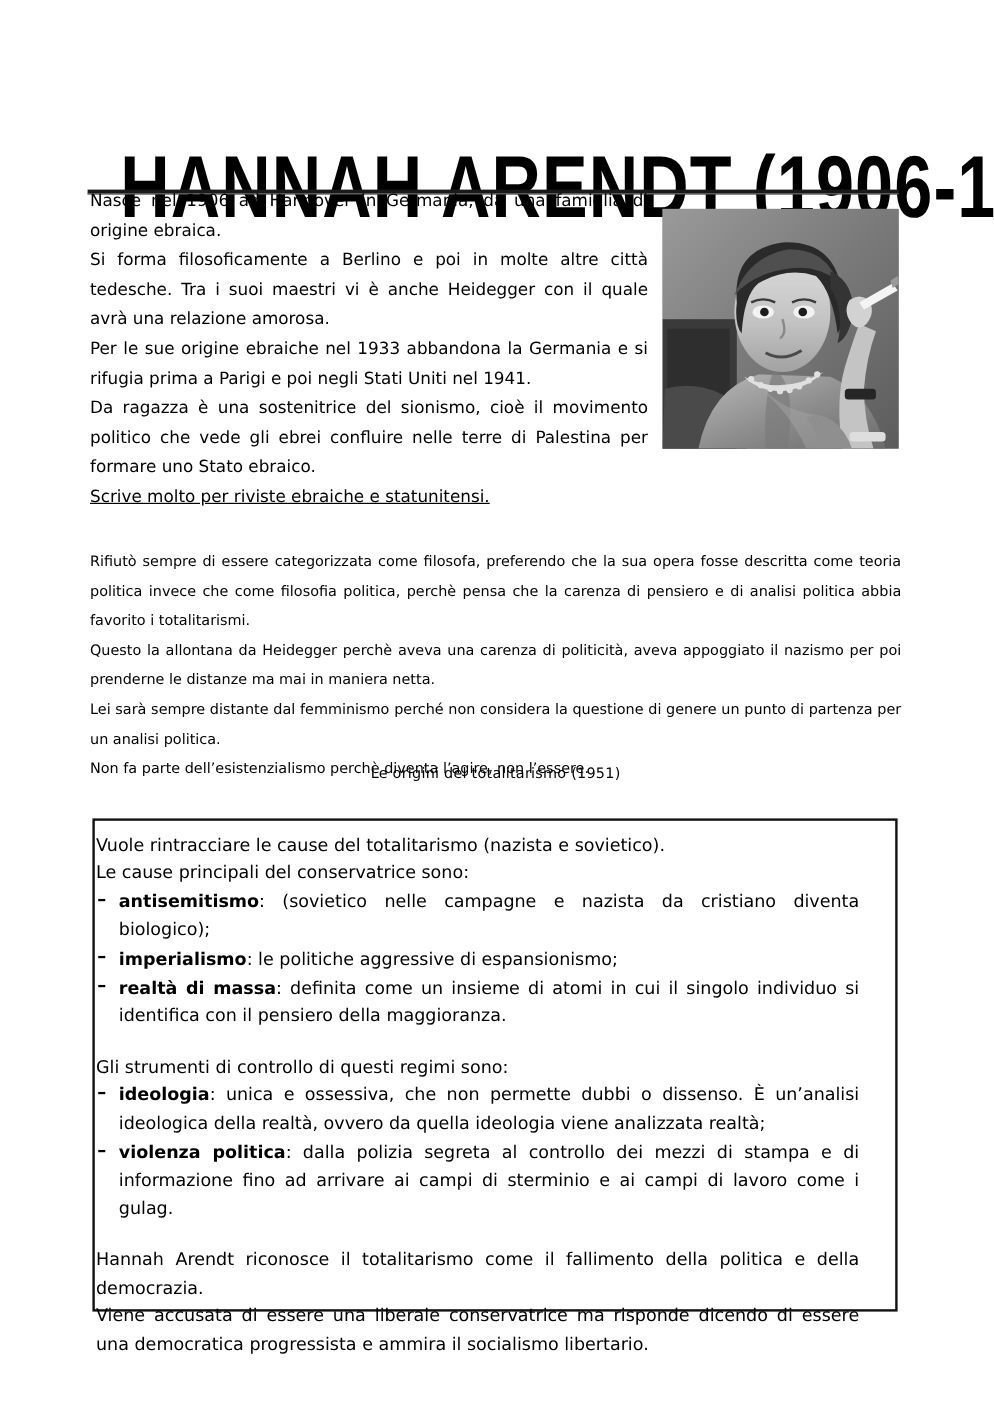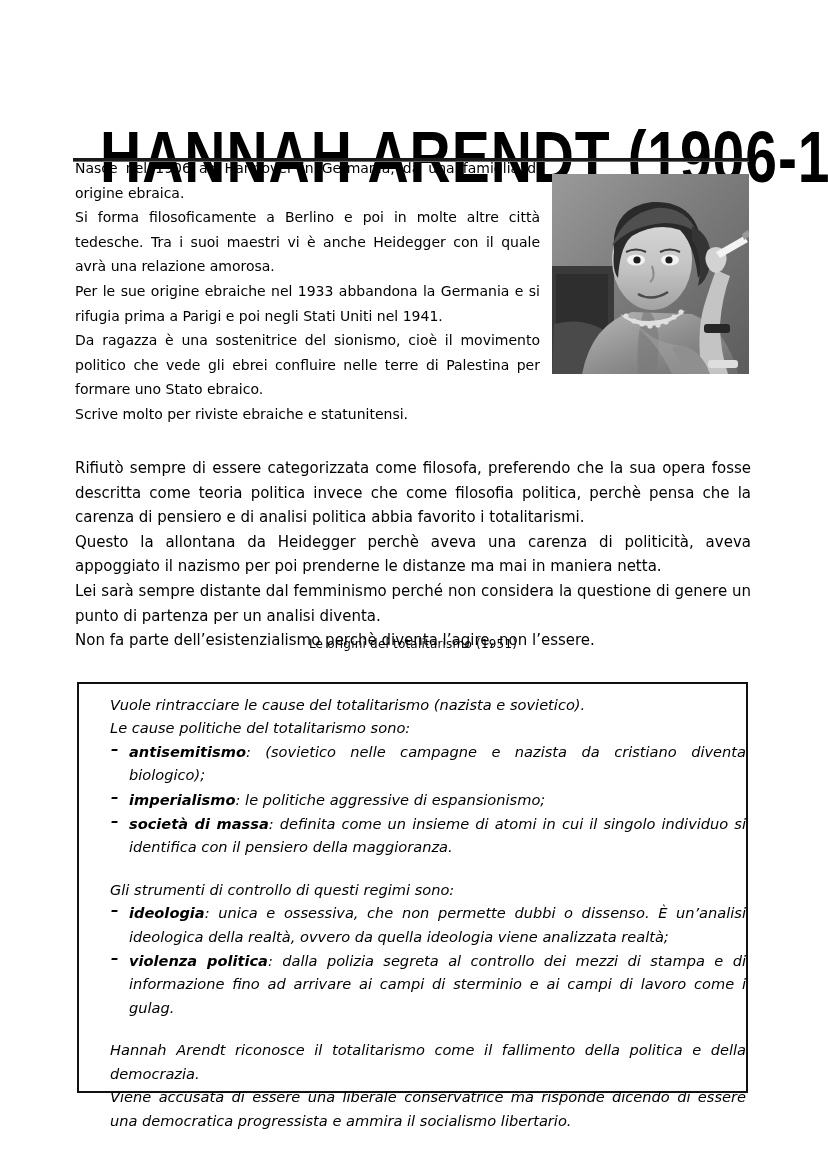--- a/index.html
+++ b/index.html
@@ -68,29 +68,29 @@
     left: 75px;
     top: 156px;
     width: 465px;
     font-size: 14px;
     line-height: 24.6px;
     text-align: justify;
     text-justify: inter-word;
   }
   .intro p { margin: 0; }
   .intro p.j { text-align: justify; }
-  .intro p.last-line { text-align: left; }
+  .intro p.last-line { text-align: left; text-decoration: underline; }
 
   
   .block2 {
     position: absolute;
     left: 75px;
     top: 456px;
     width: 676px;
-    font-size: 15px;
+    font-size: 12px;
     line-height: 24.6px;
     text-align: justify;
   }
   .block2 p { margin: 0; }
 
   
   .section-heading {
     position: absolute;
     left: 75px;
     top: 637px;
@@ -107,27 +107,26 @@
     left: 77px;
     top: 682px;
     width: 671px;
     height: 411px;
     border: 2px solid #111111;
     box-sizing: border-box;
     background: #fff;
   }
   .box-inner {
     position: absolute;
-    left: 31px;
+    left: 1px;
     top: 9px;
     width: 636px;
     font-size: 14.6px;
     line-height: 23.4px;
     text-align: justify;
-    font-style: italic;
   }
   .box-inner p { margin: 0; }
   .box-inner p.plain { text-align: left; }
   .spacer { height: 18px; }
 
   ul.dash {
     list-style: none;
     margin: 0;
     padding: 0;
   }
@@ -218,43 +217,43 @@
     <p class="j">Nasce nel 1906 ad Hannover in Germania, da una famiglia di origine ebraica.</p>
     <p class="j">Si forma filosoficamente a Berlino e poi in molte altre città tedesche. Tra i suoi maestri vi è anche Heidegger con il quale avrà una relazione amorosa.</p>
     <p class="j">Per le sue origine ebraiche nel 1933 abbandona la Germania e si rifugia prima a Parigi e poi negli Stati Uniti nel 1941.</p>
     <p class="j">Da ragazza è una sostenitrice del sionismo, cioè il movimento politico che vede gli ebrei confluire nelle terre di Palestina per formare uno Stato ebraico.</p>
     <p class="last-line">Scrive molto per riviste ebraiche e statunitensi.</p>
   </div>
 
   <div class="block2">
     <p>Rifiutò sempre di essere categorizzata come filosofa, preferendo che la sua opera fosse descritta come teoria politica invece che come filosofia politica, perchè pensa che la carenza di pensiero e di analisi politica abbia favorito i totalitarismi.</p>
     <p>Questo la allontana da Heidegger perchè aveva una carenza di politicità, aveva appoggiato il nazismo per poi prenderne le distanze ma mai in maniera netta.</p>
-    <p>Lei sarà sempre distante dal femminismo perché non considera la questione di genere un punto di partenza per un analisi diventa.</p>
+    <p>Lei sarà sempre distante dal femminismo perché non considera la questione di genere un punto di partenza per un analisi politica.</p>
     <p>Non fa parte dell’esistenzialismo perchè diventa l’agire, non l’essere.</p>
   </div>
 
   <div class="section-heading">Le origini del totalitarismo (1951)</div>
 
   <div class="box">
     <div class="box-inner">
       <p class="plain">Vuole rintracciare le cause del totalitarismo (nazista e sovietico).</p>
-      <p class="plain">Le cause politiche del totalitarismo sono:</p>
+      <p class="plain">Le cause principali del conservatrice sono:</p>
 
       <ul class="dash">
         <li>
           <span class="dash-mark">–</span>
           <span class="term">antisemitismo</span><span>: (sovietico nelle campagne e nazista da cristiano diventa biologico);</span>
         </li>
         <li>
           <span class="dash-mark">–</span>
           <span class="term">imperialismo</span><span>: le politiche aggressive di espansionismo;</span>
         </li>
         <li>
           <span class="dash-mark">–</span>
-          <span class="term">società di massa</span><span>: definita come un insieme di atomi in cui il singolo individuo si identifica con il pensiero della maggioranza.</span>
+          <span class="term">realtà di massa</span><span>: definita come un insieme di atomi in cui il singolo individuo si identifica con il pensiero della maggioranza.</span>
         </li>
       </ul>
 
       <div class="spacer"></div>
 
       <p class="plain">Gli strumenti di controllo di questi regimi sono:</p>
 
       <ul class="dash">
         <li>
           <span class="dash-mark">–</span>

